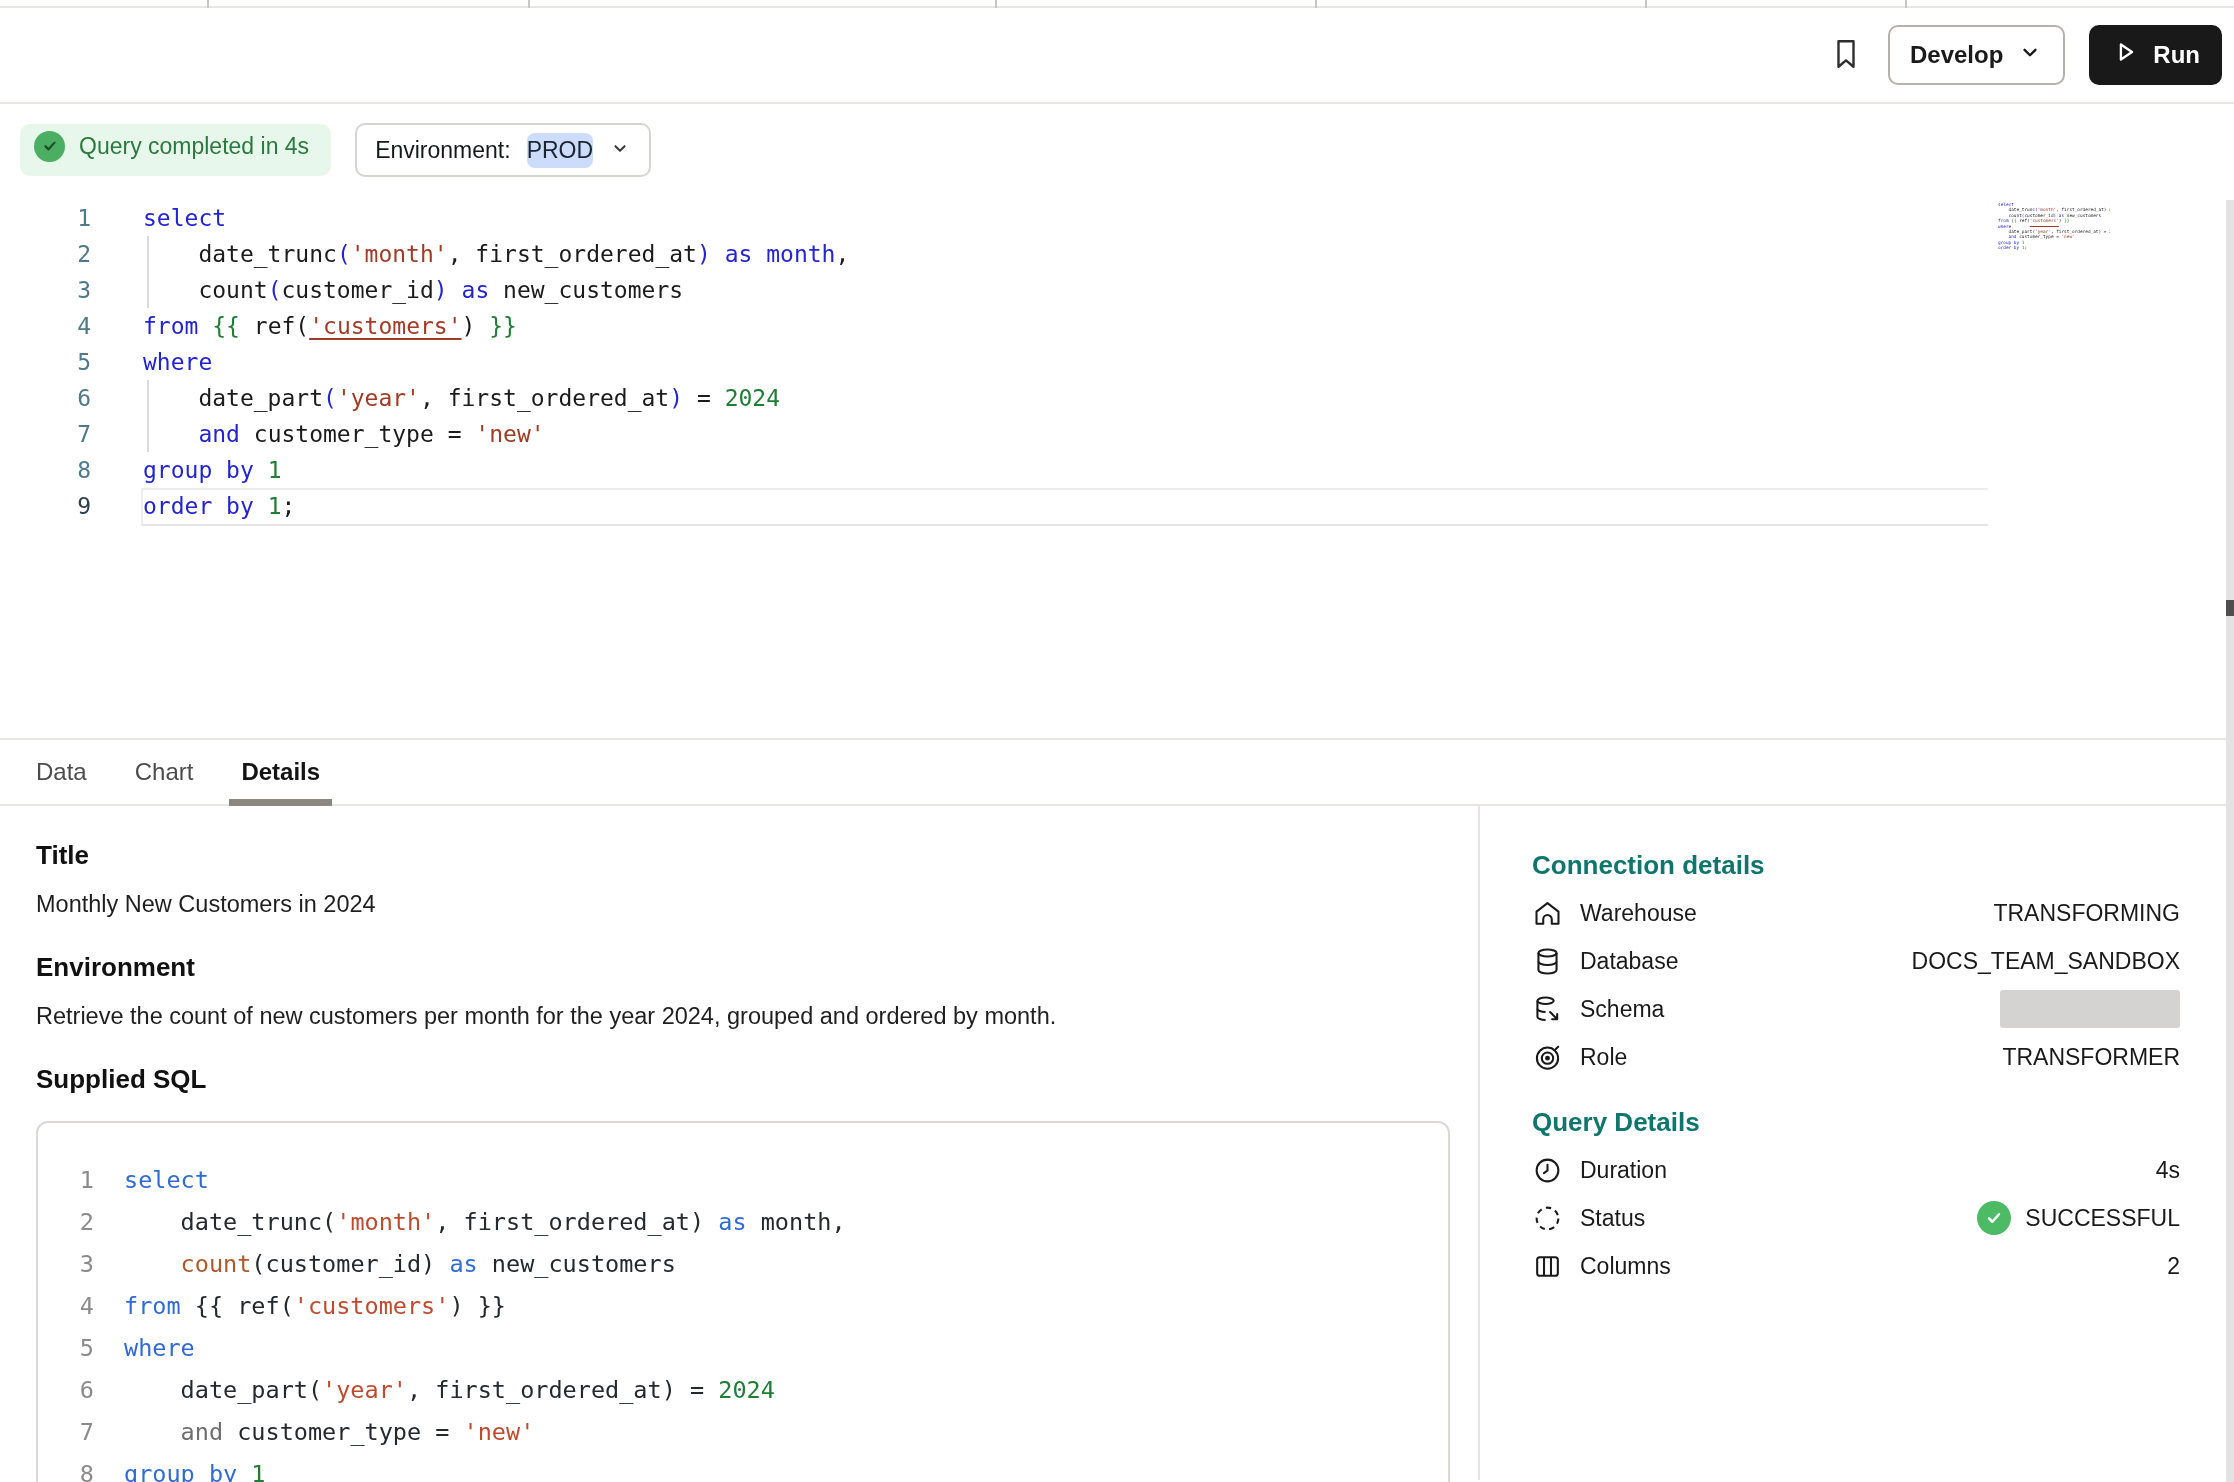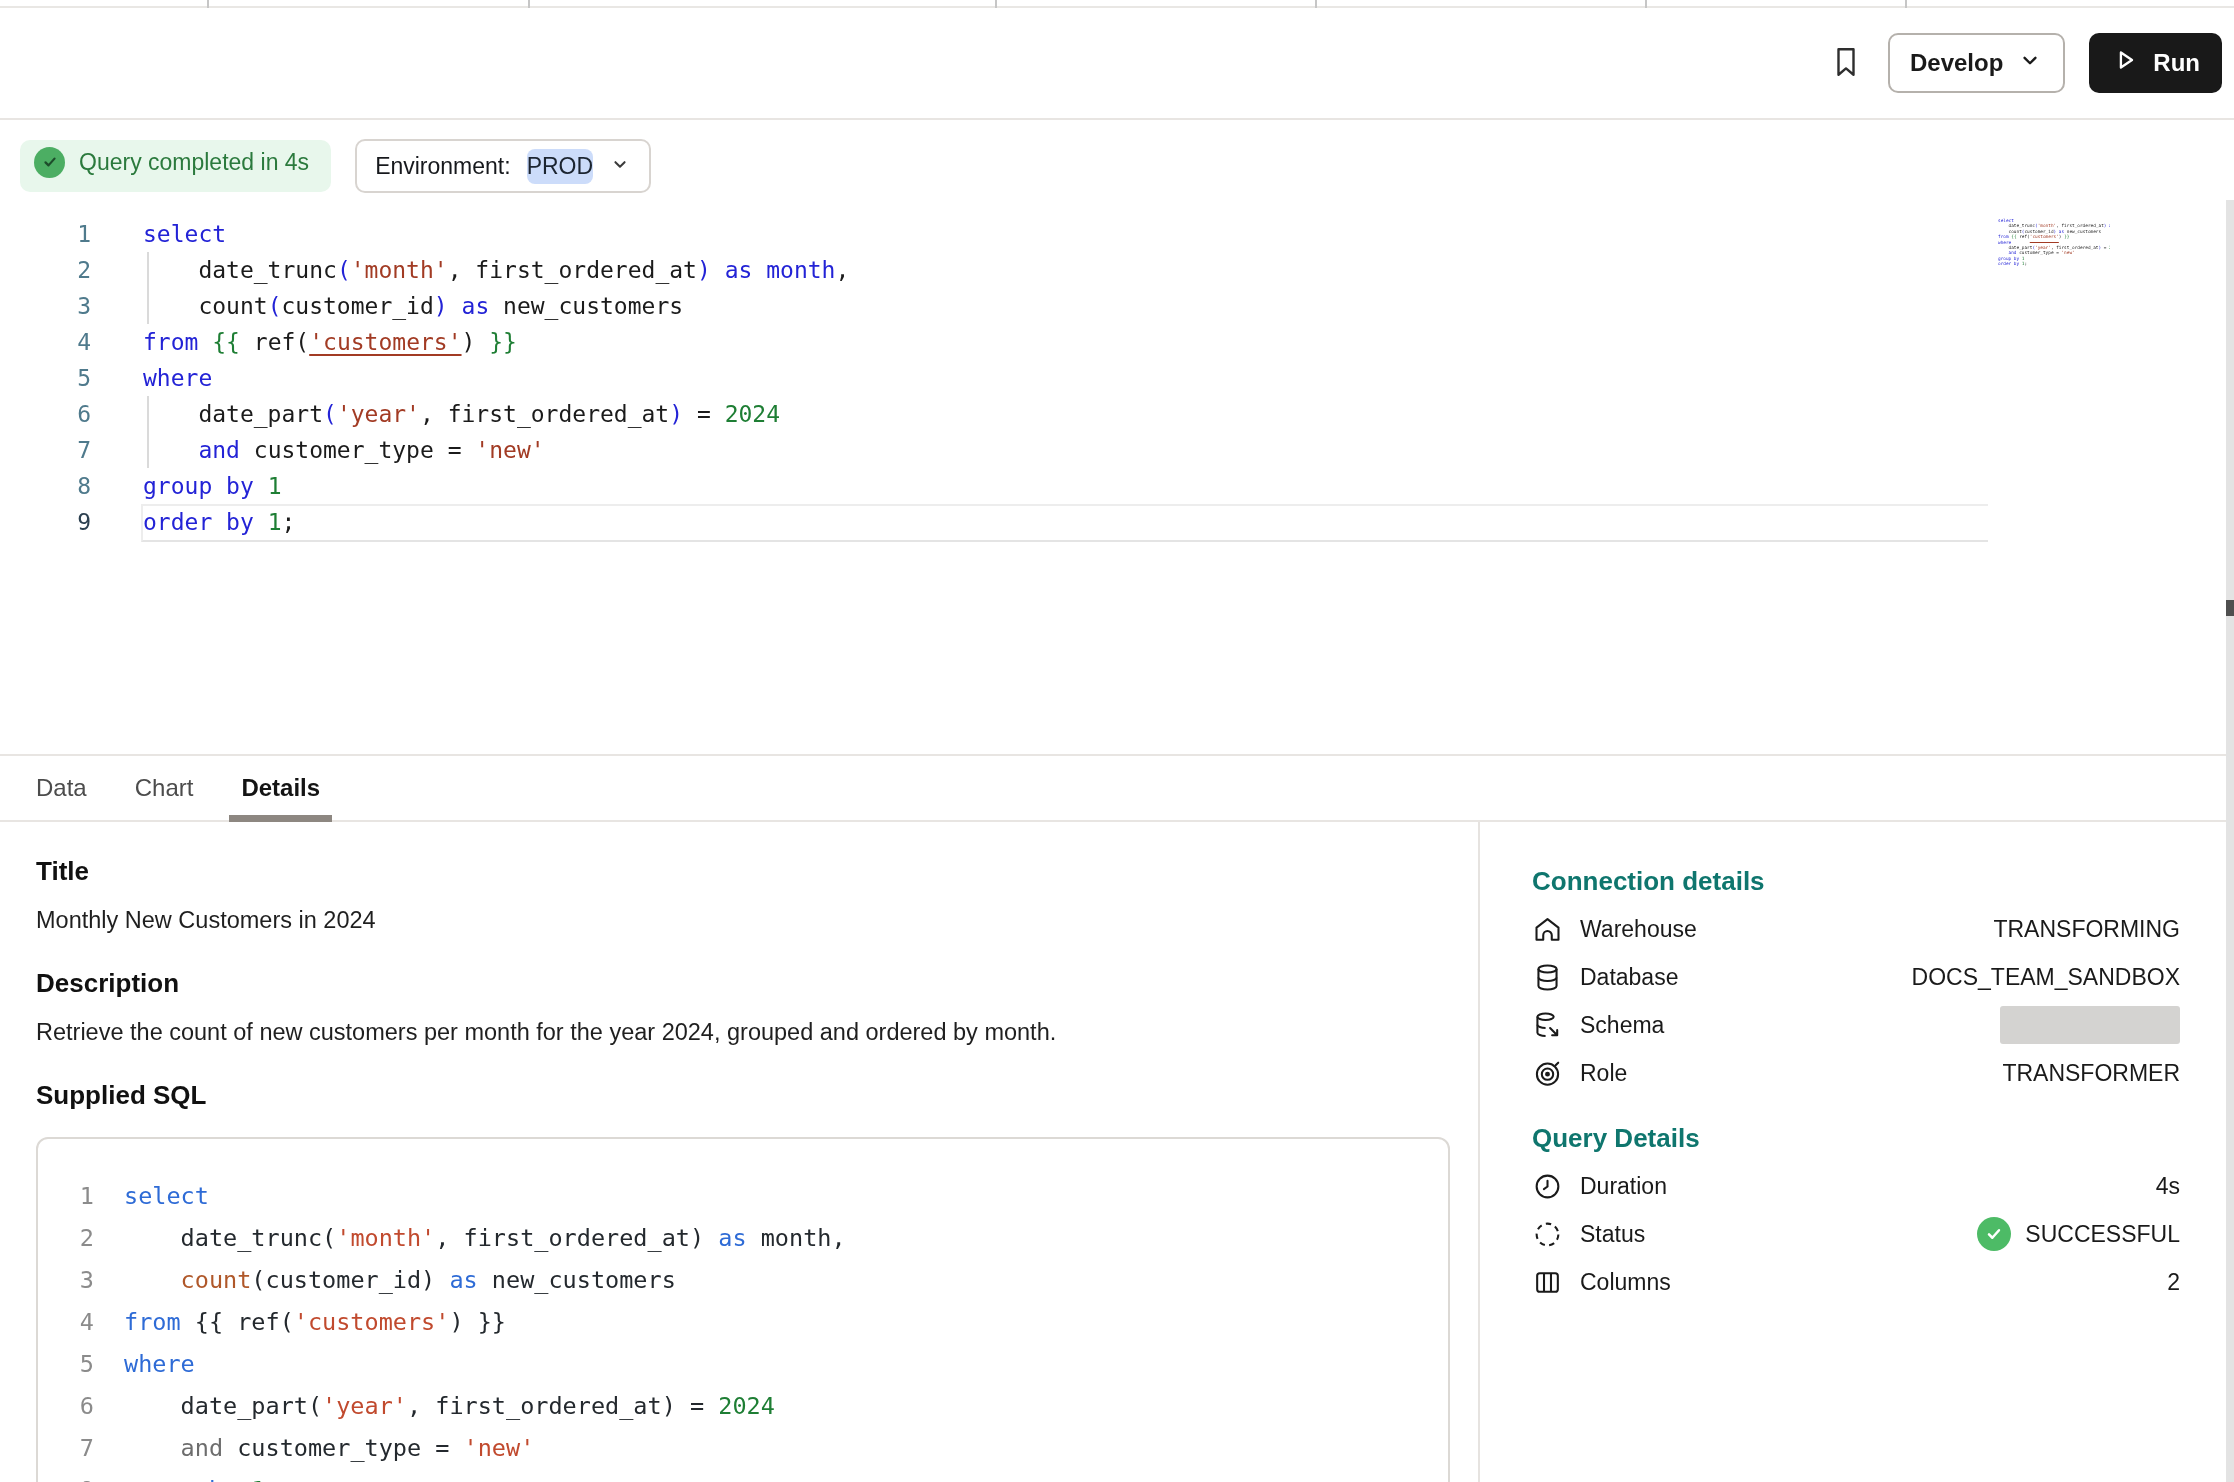--- a/index.html
+++ b/index.html
@@ -5,21 +5,21 @@
   * { margin:0; padding:0; box-sizing:border-box; }
   html,body { background:#ffffff; }
   body { font-family:"Liberation Sans","DejaVu Sans",sans-serif; color:#1a1a1a; }
   .page { position:relative; width:2234px; height:1482px; background:#fff; overflow:hidden; }
 
   
   .tab-strip { position:relative; height:8px; background:#fff; border-bottom:2px solid #e9e7e4; }
   .tab-sep { position:absolute; top:0; width:2px; height:8px; background:#c6c6c6; }
 
   
-  .header { height:112px; display:flex; align-items:center; justify-content:flex-end; gap:24px;
+  .header { height:96px; display:flex; align-items:center; justify-content:flex-end; gap:24px;
             padding-right:10px; border-bottom:2px solid #e8e5e2; background:#fff; }
   .icon-btn { background:none; border:none; cursor:pointer; color:#2e2e2e; display:flex; align-items:center; }
   .icon-btn svg { width:36px; height:36px; }
   .btn { display:flex; align-items:center; gap:14px; height:60px; border-radius:10px;
          font-size:24px; cursor:pointer; }
   .btn-develop { background:#fff; border:2px solid #b5b1ac; color:#1a1a1a; padding:0 20px; font-weight:600; }
   .btn-develop svg { width:26px; height:26px; color:#1a1a1a; }
   .btn-run { background:#191919; border:none; color:#fff; padding:0 22px; font-weight:700; margin-right:2px; }
   .btn-run svg { width:28px; height:28px; color:#fff; }
 
@@ -173,21 +173,21 @@
   <div class="tabbar" id="result-tabbar">
       <div class="tab">Data</div>
       <div class="tab">Chart</div>
       <div class="tab active">Details</div>
     </div>
 
   <div class="details">
     <div class="left-col">
       <div class="h-sec">Title</div>
       <div class="t-body mt20">Monthly New Customers in 2024</div>
-      <div class="h-sec mt34">Description</div>
+      <div class="h-sec mt34">Environment</div>
       <div class="t-body mt20">Retrieve the count of new customers per month for the year 2024, grouped and ordered by month.</div>
       <div class="h-sec mt34">Supplied SQL</div>
       <div class="sql-block" id="supplied-sql">
           <div class="sql-row"><span class="num">1</span><span class="code"><span class="s-kw">select</span></span></div>
           <div class="sql-row"><span class="num">2</span><span class="code"><span class="s-plain">    date_trunc(</span><span class="s-str">'month'</span><span class="s-plain">, first_ordered_at) </span><span class="s-kw">as</span><span class="s-plain"> month,</span></span></div>
           <div class="sql-row"><span class="num">3</span><span class="code"><span class="s-plain">    </span><span class="s-fn">count</span><span class="s-plain">(customer_id) </span><span class="s-kw">as</span><span class="s-plain"> new_customers</span></span></div>
           <div class="sql-row"><span class="num">4</span><span class="code"><span class="s-kw">from</span><span class="s-plain"> {{ ref(</span><span class="s-str">'customers'</span><span class="s-plain">) }}</span></span></div>
           <div class="sql-row"><span class="num">5</span><span class="code"><span class="s-kw">where</span></span></div>
           <div class="sql-row"><span class="num">6</span><span class="code"><span class="s-plain">    date_part(</span><span class="s-str">'year'</span><span class="s-plain">, first_ordered_at) = </span><span class="s-num">2024</span></span></div>
           <div class="sql-row"><span class="num">7</span><span class="code"><span class="s-plain">    </span><span class="s-gray">and</span><span class="s-plain"> customer_type = </span><span class="s-str">'new'</span></span></div>

